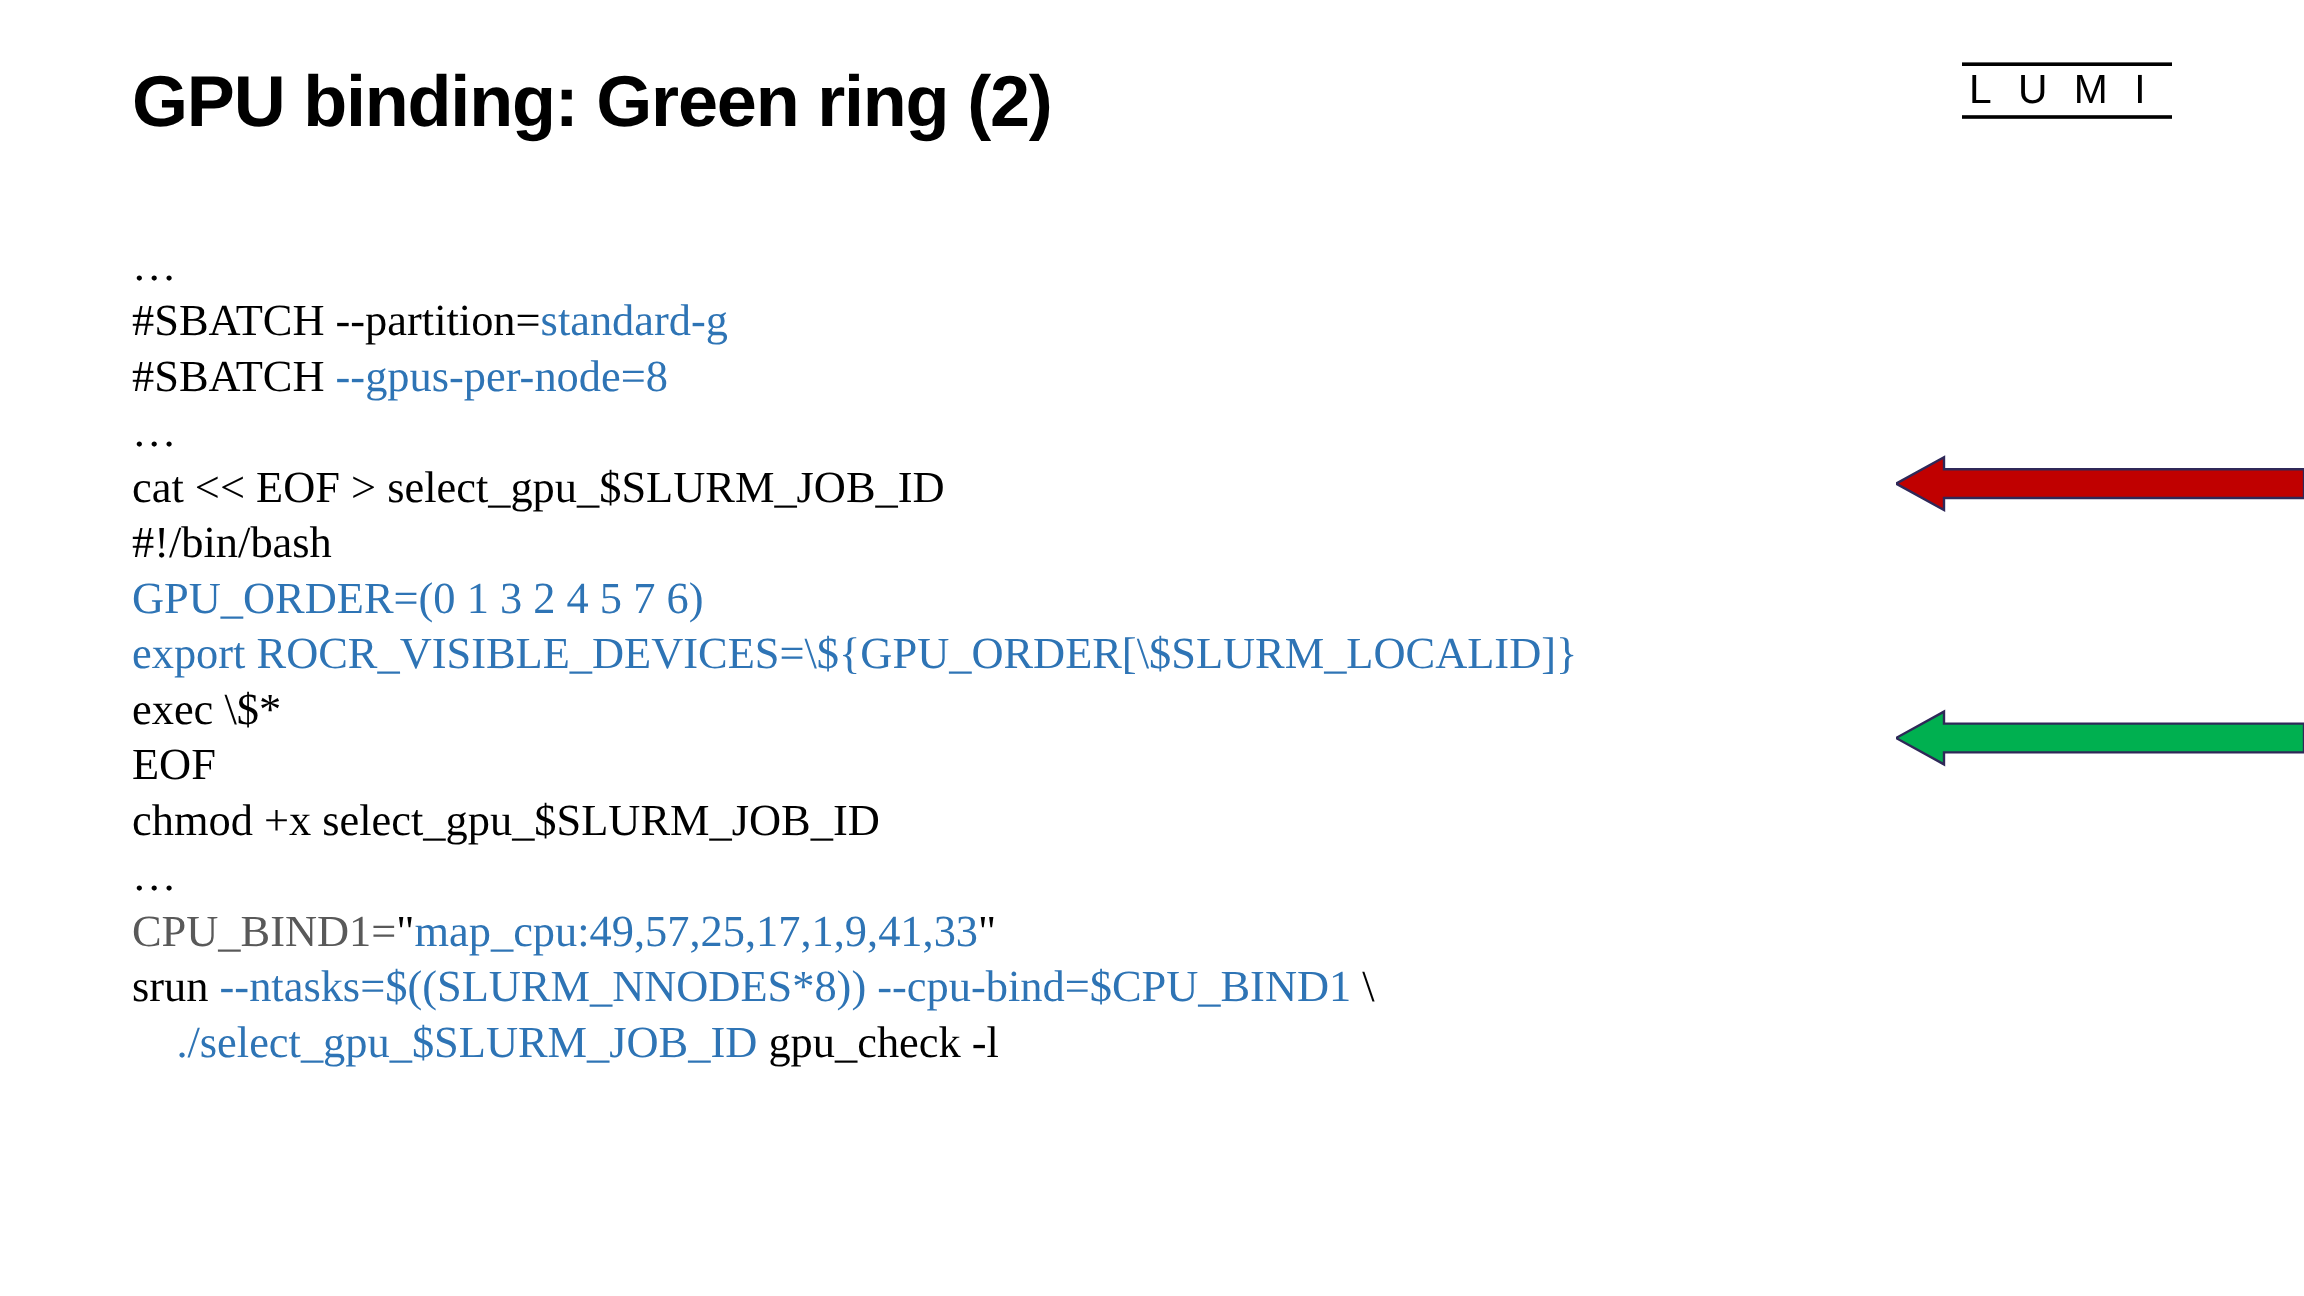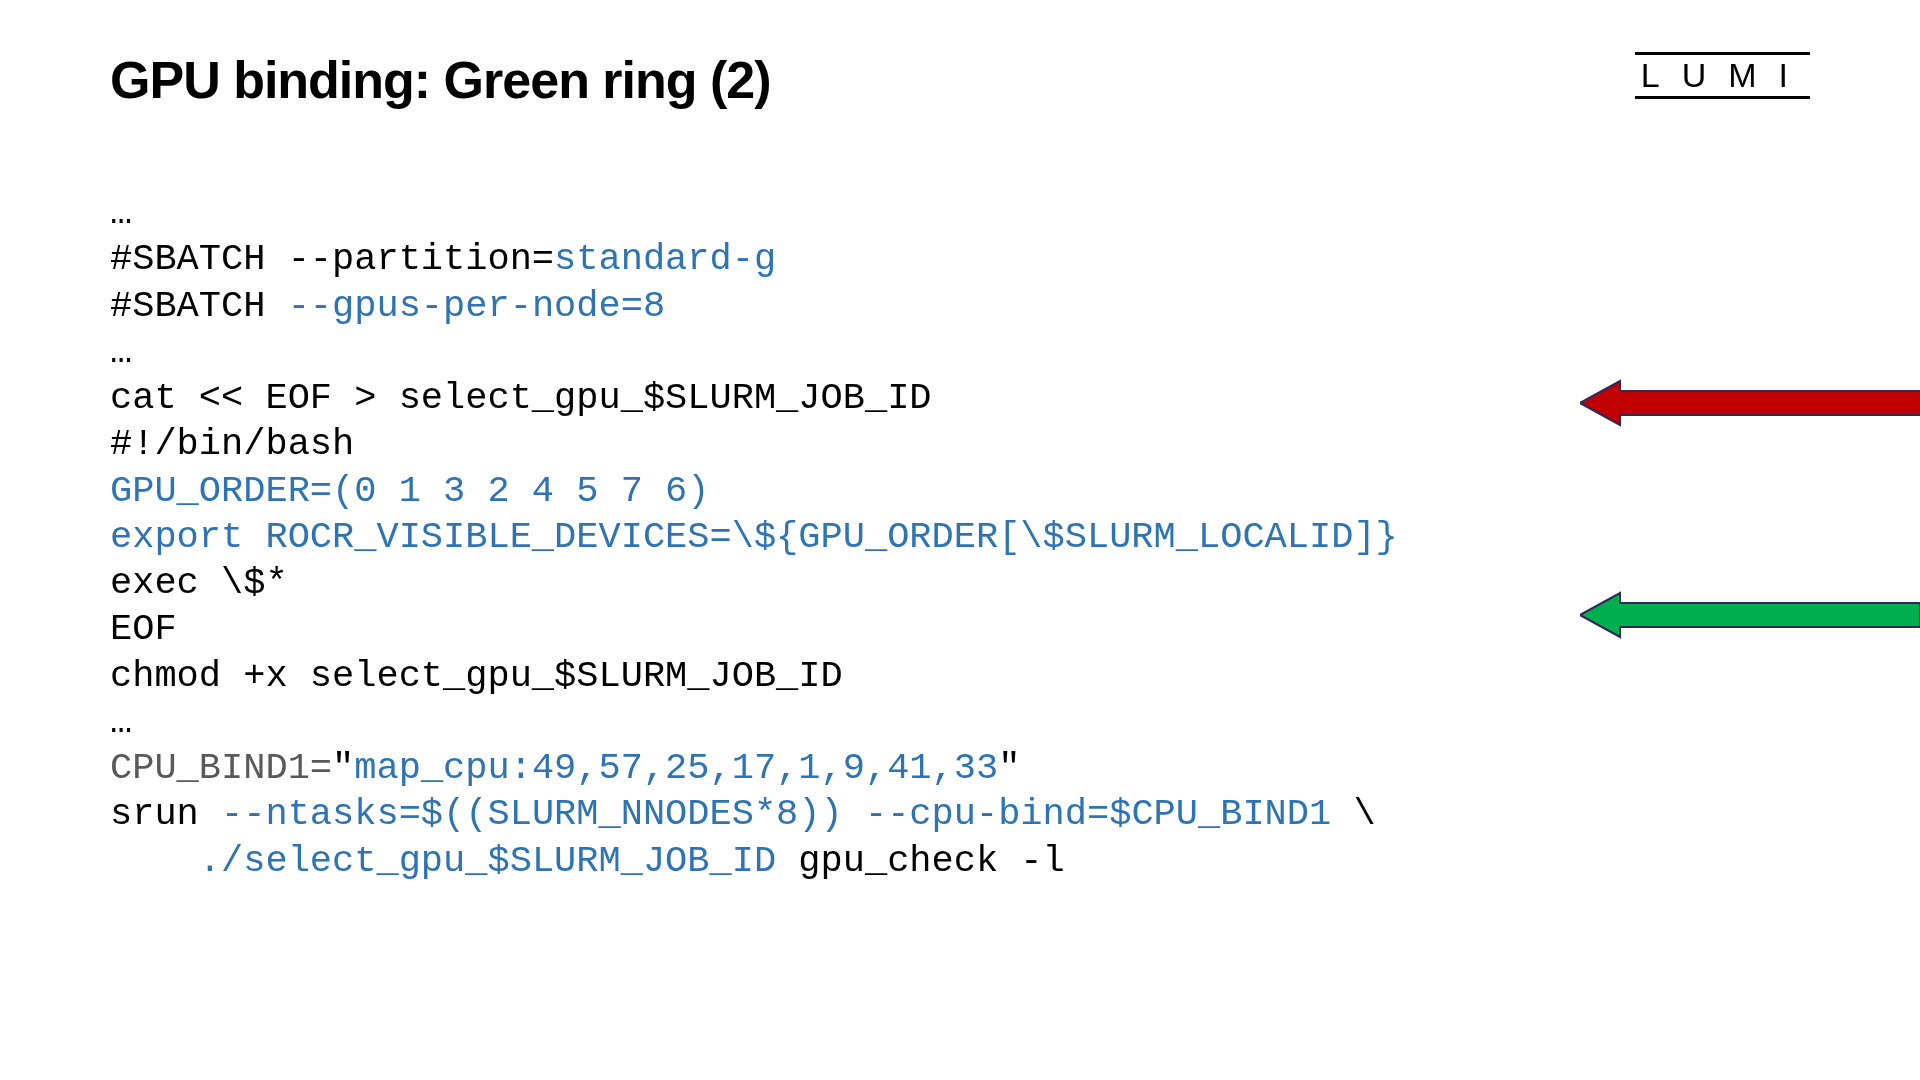--- a/index.html
+++ b/index.html
@@ -15,41 +15,41 @@
       position: relative;
       overflow: hidden;
     }
     .slide {
       width: 100%;
       height: 100%;
       padding: 50px 110px;
       position: relative;
     }
     .title {
-      font-size: 52px;
+      font-size: 60px;
       font-weight: 900;
       color: #000;
       margin-bottom: 80px;
       letter-spacing: -1px;
     }
     .logo {
       position: absolute;
       top: 52px;
       right: 110px;
       font-family: Arial, sans-serif;
       font-size: 34px;
       font-weight: 400;
       letter-spacing: 22px;
       border-top: 3px solid #000;
       border-bottom: 3px solid #000;
       padding: 2px 0 2px 6px;
       line-height: 1.1;
     }
     .code {
-      font-family: Liberation Mono, monospace;
+      font-family: Liberation Serif, serif;
       font-size: 37px;
       line-height: 1.25;
       white-space: pre;
       color: #000;
       font-weight: 400;
     }
     .hl {
       color: #2E74B5;
     }
     .gray {

